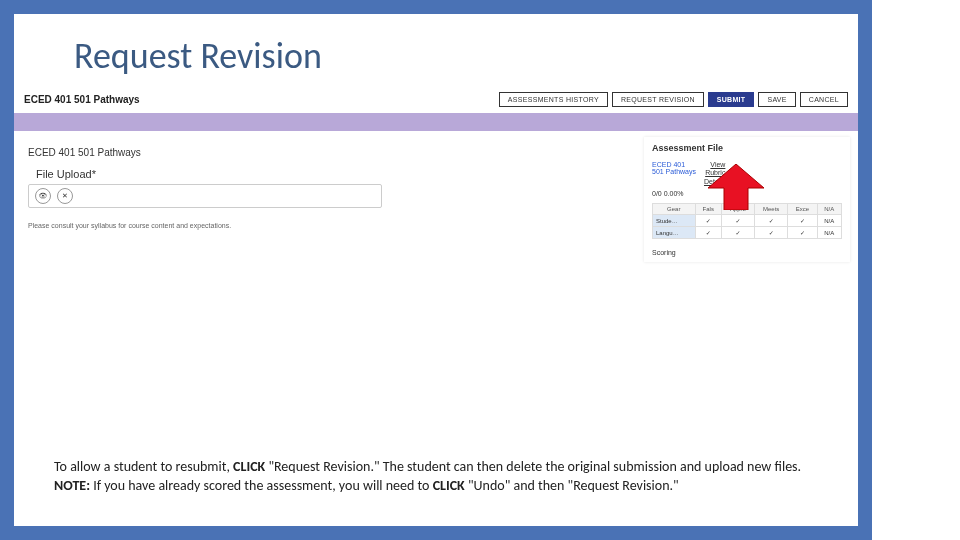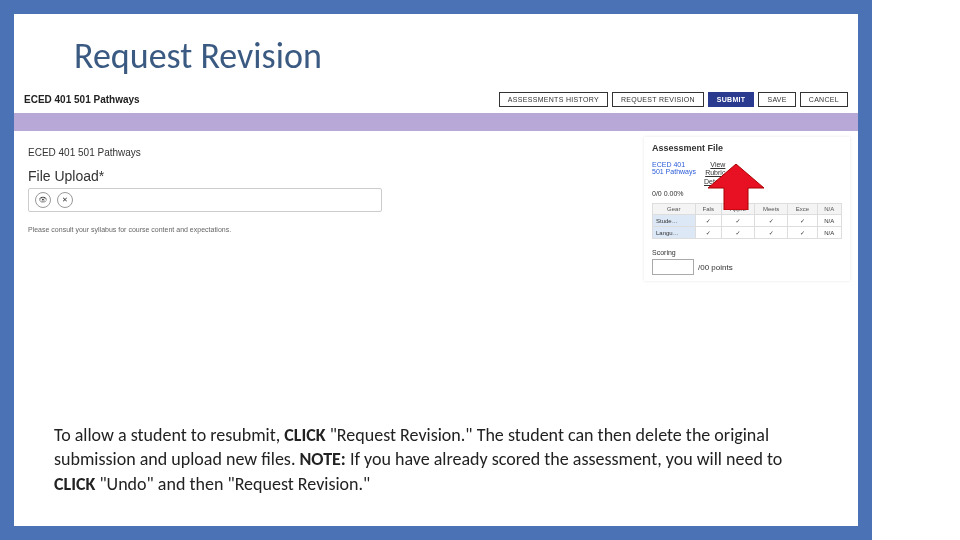--- a/index.html
+++ b/index.html
@@ -8,42 +8,42 @@
 .app{position:relative;margin:0 0 0 0;font-size:8px;color:#333}
 .app-toolbar{display:flex;align-items:center;padding:6px 10px;background:#fff}
 .course-title{font-weight:700;font-size:10px;color:#222;flex:1}
 .btns{display:flex;gap:4px;align-items:center}
 .btn{border:1px solid #333;padding:3px 8px;font-size:7px;letter-spacing:.3px;background:#fff;cursor:pointer}
 .btn.primary{background:#2a3b8f;color:#fff;border-color:#2a3b8f;font-weight:700}
 .purple-bar{height:18px;background:#b8a8d8}
 .workspace{display:flex;gap:8px;padding:0}
 .main{flex:1;background:#fff;padding:10px 14px}
 .main h3{font-size:10px;font-weight:400;margin:6px 0 10px}
-.label{font-size:14px;margin:4px 0}
+.label{font-size:11px;margin:4px 8px}
 .file-row{display:flex;align-items:center;gap:6px;border:1px solid #ccc;border-radius:2px;padding:3px 6px;width:340px;background:#fff}
 .file-row .name{flex:1;color:#555}
 .icon-btn{width:14px;height:14px;border:1px solid #999;border-radius:50%;display:flex;align-items:center;justify-content:center;font-size:7px;cursor:pointer}
 .hint{font-size:7px;color:#666;margin-top:14px}
 .panel{width:190px;background:#fff;margin:6px 8px 0 0;box-shadow:0 0 3px rgba(0,0,0,.1);padding:6px 8px}
 .panel-title{font-weight:700;font-size:9px;margin-bottom:8px}
 .panel-meta{display:flex;gap:8px;font-size:7px;margin-bottom:4px}
 .panel-meta .course{color:#2a5bd7}
 .panel-meta .links{text-align:right;line-height:1.2}
 .panel-meta .links span{display:block;text-decoration:underline;color:#333}
 .score-line{font-size:7px;color:#333;margin-bottom:6px}
 table.rubric{width:100%;border-collapse:collapse;font-size:6px}
 table.rubric th,table.rubric td{border:1px solid #ddd;padding:2px 3px;text-align:center}
 table.rubric th{background:#f4f4f4;color:#555;font-weight:400}
 table.rubric td.row-h{background:#dce8f6;text-align:left}
 .scoring-lbl{font-size:7px;margin-top:10px}
 .scoring-box{display:flex;align-items:center;gap:4px;margin-top:3px}
 .scoring-box input{width:36px;height:12px;border:1px solid #aaa;font-size:7px}
 .arrow{position:absolute;left:694px;top:150px;width:56px;height:46px;z-index:5;pointer-events:none}
 .arrow svg{width:100%;height:100%}
-.caption{position:absolute;left:40px;right:40px;bottom:30px;font-size:18px;line-height:1.35;color:#222;font-family:Calibri,Arial,sans-serif}
+.caption{position:absolute;left:40px;right:40px;bottom:30px;font-size:14px;line-height:1.35;color:#222;font-family:Calibri,Arial,sans-serif}
 .caption b{font-weight:700}
 </style>
 </head>
 <body>
 <div class="frame">
 
 <div class="slide-title">Request Revision</div>
 
 <div class="app">
   <div class="app-toolbar">
@@ -105,24 +105,20 @@
             <td class="row-h">Langu…</td>
             <td>✓</td>
             <td>✓</td>
             <td>✓</td>
             <td>✓</td>
             <td>N/A</td>
           </tr>
         </tbody>
       </table>
       <div class="scoring-lbl">Scoring</div>
-      <div class="scoring-box">
-        <input type="text" style="">
-        <span>/00 points</span>
-      </div>
     </div>
   </div>
 </div>
 
 <div class="arrow">
   <svg viewBox="0 0 56 46">
         <polygon points="28,0 56,24 40,24 40,46 16,46 16,24 0,24" fill="#e81123" stroke="#a00" stroke-width="1"></polygon>
       </svg>
 </div>
 

